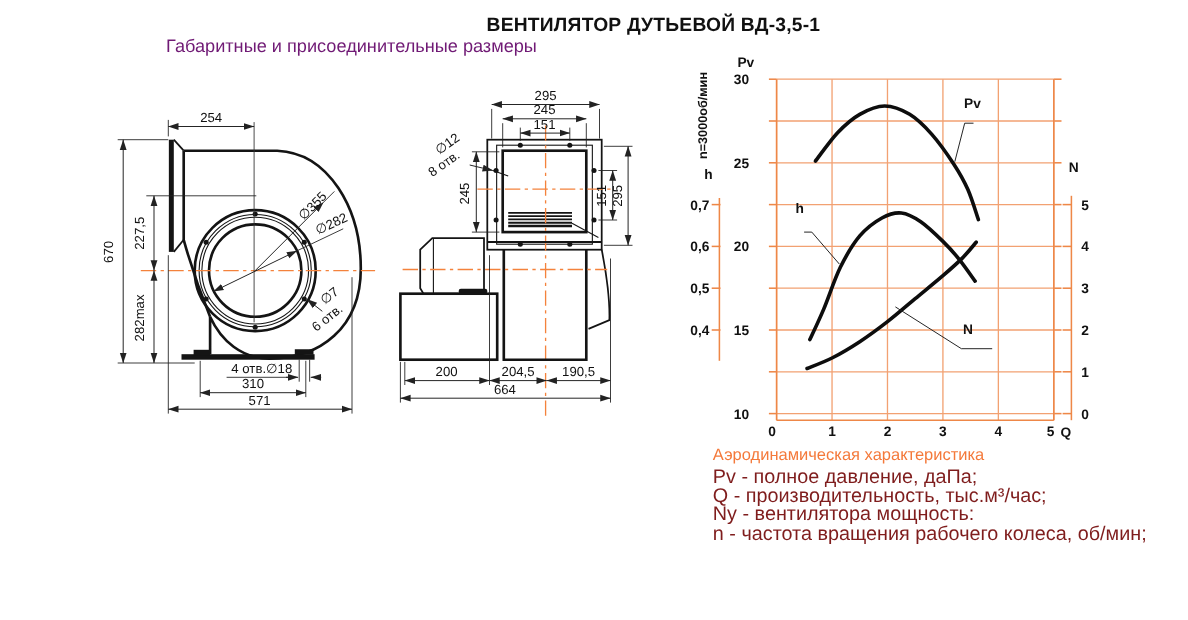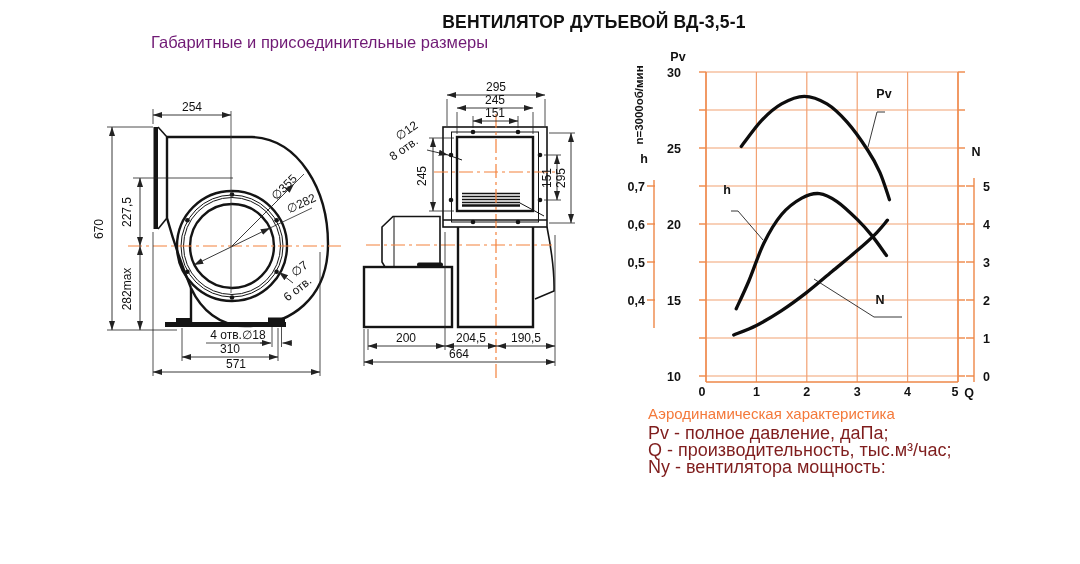--- a/index.html
+++ b/index.html
@@ -314,14 +314,15 @@
       <text class="ctxt" x="880" y="304" text-anchor="middle">N</text>
       <path class="ldr" d="M814,279 L874,317 L902,317"></path>
     </g>
   </svg>
 
   <div class="desc">
     <div class="h">Аэродинамическая характеристика</div>
     <div class="ln">Pv - полное давление, даПа;</div>
     <div class="ln">Q - производительность, тыс.м³/час;</div>
     <div class="ln">Ny - вентилятора мощность:</div>
+    <div class="ln">n - частота вращения рабочего колеса, об/мин;</div>
   </div>
 </div>
 
 </body></html>

